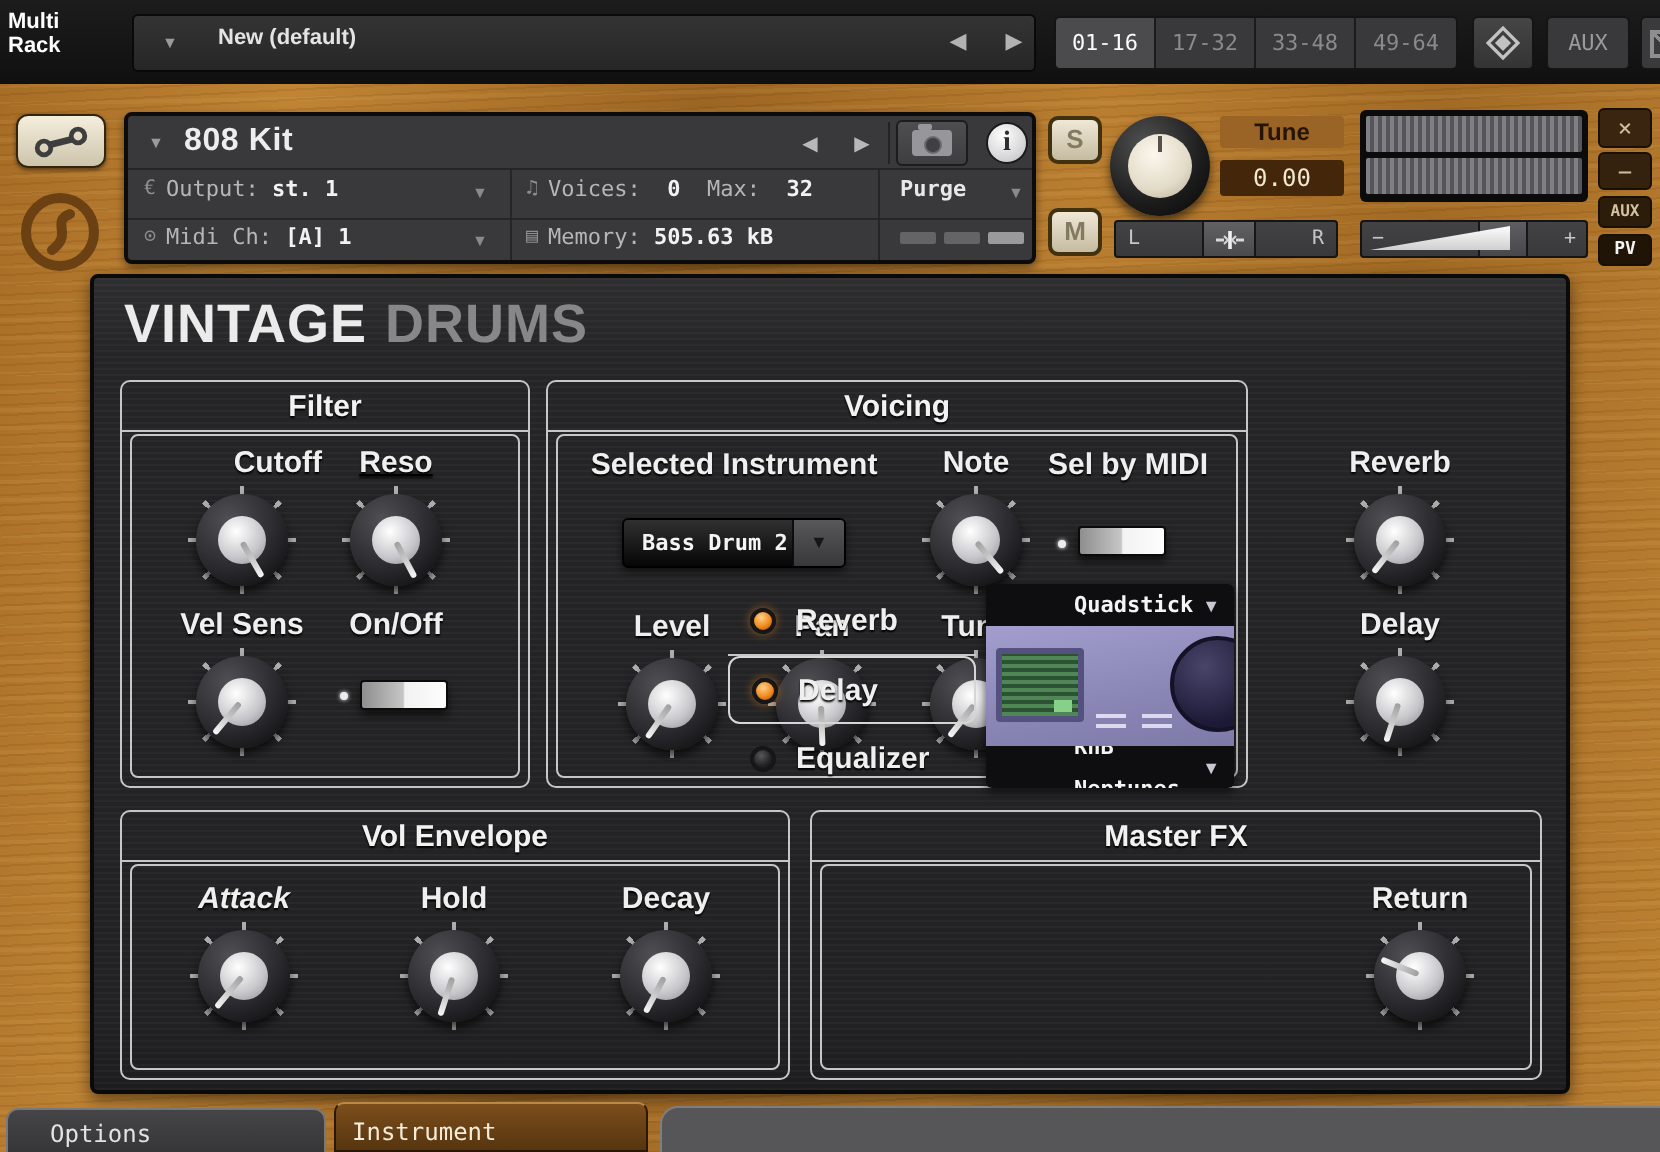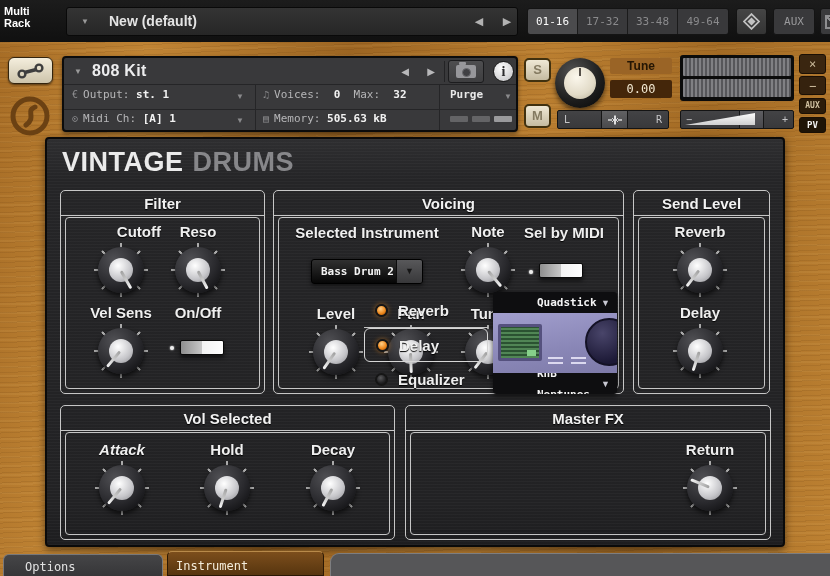--- a/index.html
+++ b/index.html
@@ -6,21 +6,21 @@
   *{box-sizing:border-box;}
   .screen{position:relative;width:830px;height:576px;overflow:hidden;background:#151515;
     font-family:"Liberation Sans",sans-serif;}
   
   .topbar{position:absolute;left:0;top:0;width:830px;height:42px;background:linear-gradient(#1c1c1c,#101010);padding-left:12px;}
   .brand{position:absolute;left:4px;top:5px;color:#fff;font-size:11px;font-weight:bold;line-height:12px;}
   .brand span{display:block;}
   .preset-dd{position:absolute;left:66px;top:7px;width:452px;height:29px;background:linear-gradient(#343434,#262626);
     border:1px solid #090909;border-radius:3px;}
   .preset-caret{position:absolute;left:14px;top:9px;font-size:8px;color:#9a9a9a;}
-  .preset-text{position:absolute;left:42px;top:5px;font-size:14px;font-weight:600;color:#e4e4e4;}
+  .preset-text{position:absolute;left:42px;top:5px;font-size:11px;font-weight:600;color:#e4e4e4;}
   .preset-nav{position:absolute;top:0;width:24px;height:27px;background:none;border:none;color:#b2b2b2;font-size:11px;cursor:pointer;padding:0;line-height:27px;text-align:center;}
   .preset-prev{left:400px;} .preset-next{left:428px;}
   .pages{position:absolute;left:527px;top:8px;height:27px;display:flex;border:1px solid #141414;border-radius:3px;overflow:hidden;}
   .page{width:50px;height:100%;background:#39393b;border:none;border-right:1px solid #1b1b1b;color:#8a8a8c;
     font-family:"DejaVu Sans Mono",monospace;font-size:11px;cursor:pointer;padding:0;}
   .page:last-child{border-right:none;}
   .page.active{background:#4b4b4d;color:#fafafa;}
   .script-btn{position:absolute;left:736px;top:8px;width:31px;height:27px;background:linear-gradient(#454545,#343434);
     border:1px solid #141414;border-radius:3px;cursor:pointer;padding:0;display:flex;align-items:center;justify-content:center;}
   .aux-top-btn{position:absolute;left:773px;top:8px;width:42px;height:27px;background:#39393b;border:1px solid #141414;
@@ -320,21 +320,21 @@
         <div class="klabel">Cutoff</div>
         <div class="knob">
             <div class="ticks"></div>
             <div class="kbody"></div>
             <div class="kcap"></div>
             <div class="pwrap" style="transform:rotate(150deg);">
               <div class="ptr"></div>
             </div>
           </div>
       </div>
-      <div class="kb" style="left:111px;top:84px;">
+      <div class="kb" style="left:111px;top:84px;text-decoration:underline;">
         <div class="klabel">Reso</div>
         <div class="knob">
             <div class="ticks"></div>
             <div class="kbody"></div>
             <div class="kcap"></div>
             <div class="pwrap" style="transform:rotate(152deg);">
               <div class="ptr"></div>
             </div>
           </div>
       </div>
@@ -420,24 +420,20 @@
         <div class="knob">
             <div class="ticks"></div>
             <div class="kbody"></div>
             <div class="kcap"></div>
             <div class="pwrap" style="transform:rotate(222deg);">
               <div class="ptr"></div>
             </div>
           </div>
       </div>
 
-      <div class="section" style="left:586px;top:51px;width:137px;height:204px;">
-        <div class="sec-title">Send Level</div>
-        <div class="sec-body"></div>
-      </div>
       <div class="kb" style="left:613px;top:84px;">
         <div class="klabel">Reverb</div>
         <div class="knob">
             <div class="ticks"></div>
             <div class="kbody"></div>
             <div class="kcap"></div>
             <div class="pwrap" style="transform:rotate(218deg);">
               <div class="ptr"></div>
             </div>
           </div>
@@ -448,21 +444,21 @@
             <div class="ticks"></div>
             <div class="kbody"></div>
             <div class="kcap"></div>
             <div class="pwrap" style="transform:rotate(198deg);">
               <div class="ptr"></div>
             </div>
           </div>
       </div>
 
       <div class="section" style="left:13px;top:266px;width:335px;height:135px;">
-        <div class="sec-title">Vol Selected</div>
+        <div class="sec-title">Vol Envelope</div>
         <div class="sec-body"></div>
       </div>
       <div class="kb" style="left:35px;top:302px;font-style:italic;">
         <div class="klabel">Attack</div>
         <div class="knob">
             <div class="ticks"></div>
             <div class="kbody"></div>
             <div class="kcap"></div>
             <div class="pwrap" style="transform:rotate(220deg);">
               <div class="ptr"></div>

